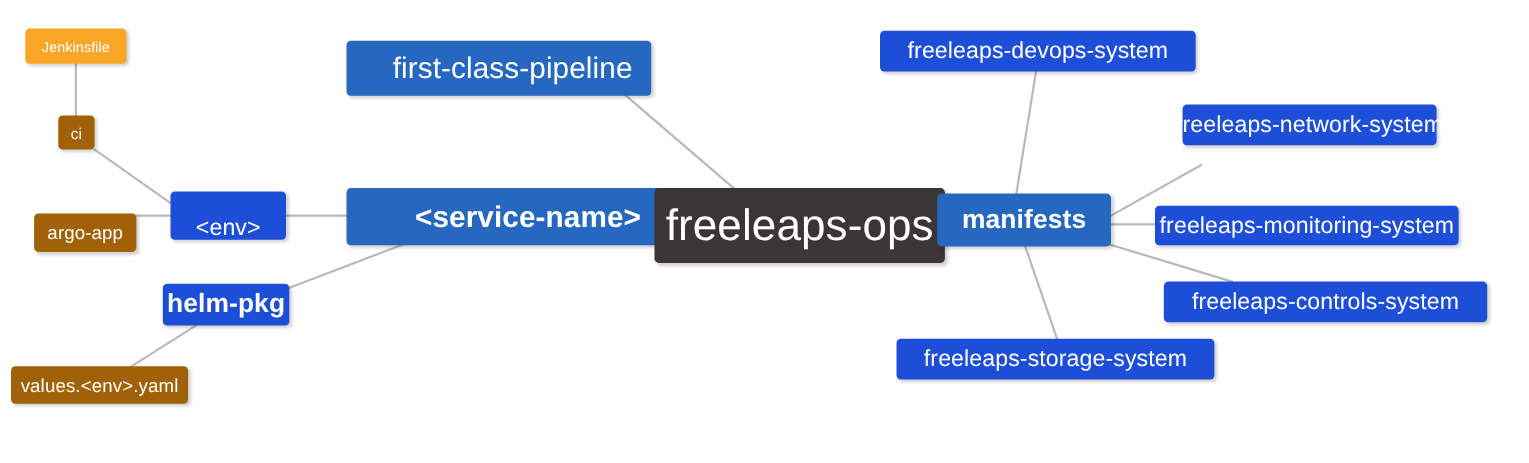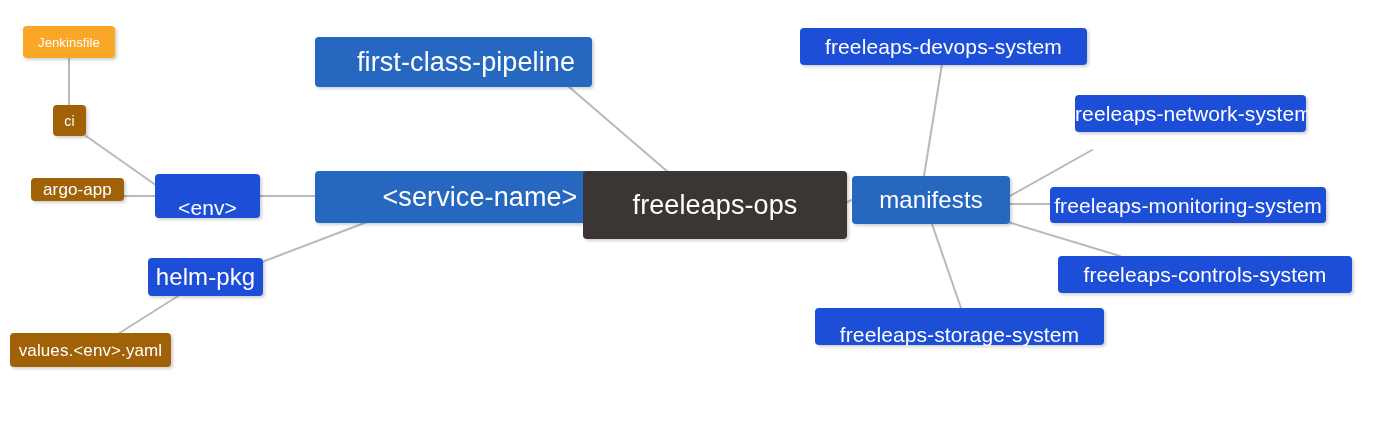--- a/index.html
+++ b/index.html
@@ -56,23 +56,23 @@
   }
 
   
   .c-root    { background: #3b3634; }
   .c-blue    { background: #2668bf; }
   .c-green   { background: #1d4ed8; }
   .c-red     { background: #a16207; }
   .c-orange  { background: #faa627; }
 
   
-  .s-root   { font-size: 27px; }
+  .s-root   { font-size: 40px; margin-left: 12px; }
   .s-xl     { font-size: 27px; padding-left: 25px; }
-  .s-lg     { font-size: 24px; }
+  .s-lg     { font-size: 24px; font-weight: bold; }
   .s-md     { font-size: 21px; }
   .s-sm     { font-size: 17px; }
   .s-xs     { font-size: 14px; }
   .s-xxs    { font-size: 13px; }
 </style>
 </head>
 <body>
 
 <div id="mindmap">
 
@@ -108,41 +108,41 @@
   </svg>
 
   <div class="node c-orange s-xxs" style="left:23px; top:26px; width:92px; height:32px;">
     <span class="node-label">Jenkinsfile</span>
   </div>
 
   <div class="node c-red s-xs" style="left:53px; top:105px; width:33px; height:31px;">
     <span class="node-label">ci</span>
   </div>
 
-  <div class="node c-red s-sm" style="left:31px; top:178px; width:93px; height:23px;">
+  <div class="node c-red s-sm" style="left:31px; top:194px; width:93px; height:35px;">
     <span class="node-label">argo-app</span>
   </div>
 
   <div class="node c-green s-md" style="left:155px; top:174px; width:105px; height:44px;align-items:flex-end;">
     <span class="node-label">&lt;env&gt;</span>
   </div>
 
   <div class="node c-green s-lg" style="left:148px; top:258px; width:115px; height:38px;text-align:right;">
     <span class="node-label">helm-pkg</span>
   </div>
 
   <div class="node c-red s-sm" style="left:10px; top:333px; width:161px; height:34px;">
     <span class="node-label">values.&lt;env&gt;.yaml</span>
   </div>
 
   <div class="node c-blue s-xl" style="left:315px; top:37px; width:277px; height:50px;">
     <span class="node-label">first-class-pipeline</span>
   </div>
 
-  <div class="node c-blue s-xl" style="left:315px; top:171px; width:305px; height:52px;">
+  <div class="node c-blue s-xl" style="left:315px; top:171px; width:305px; height:52px;font-weight:bold;">
     <span class="node-label">&lt;service-name&gt;</span>
   </div>
 
   <div class="node c-root s-root" style="left:583px; top:171px; width:264px; height:68px;">
     <span class="node-label">freeleaps-ops</span>
   </div>
 
   <div class="node c-blue s-lg" style="left:852px; top:176px; width:158px; height:48px;">
     <span class="node-label">manifests</span>
   </div>
@@ -156,17 +156,17 @@
   </div>
 
   <div class="node c-green s-md" style="left:1050px; top:187px; width:276px; height:36px;">
     <span class="node-label">freeleaps-monitoring-system</span>
   </div>
 
   <div class="node c-green s-md" style="left:1058px; top:256px; width:294px; height:37px;justify-content:center;">
     <span class="node-label">freeleaps-controls-system</span>
   </div>
 
-  <div class="node c-green s-md" style="left:815px; top:308px; width:289px; height:37px;align-items:flex-end;">
+  <div class="node c-green s-md" style="left:815px; top:308px; width:289px; height:37px;">
     <span class="node-label">freeleaps-storage-system</span>
   </div>
 
 </div>
 
 </body></html>

